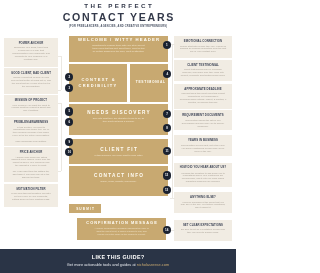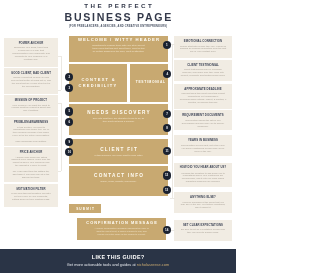--- a/index.html
+++ b/index.html
@@ -39,21 +39,21 @@
 .ftr .h{font-size:5.3px;letter-spacing:0.35px;text-indent:0.35px;font-weight:700;color:#ffffff;margin-top:5.6px;line-height:1;}
 .ftr .s{font-size:3.9px;color:#e6e9ee;margin-top:3.3px;line-height:1;}
 .ftr .s a{color:#c8a971;text-decoration:none;}
 </style>
 </head>
 <body>
 
 <div class="page">
 <div class="hdr">
  <div class="hdr-t1">THE PERFECT</div>
- <div class="hdr-t2">BUSINESS PAGE</div>
+ <div class="hdr-t2">CONTACT YEARS</div>
  <div class="hdr-t3">(FOR FREELANCERS, AGENCIES, AND CREATIVE ENTREPRENEURS)</div>
 </div>
 <div class="colL">
  <div class="card" style="top:37.8px;height:29.5px">
   <div class="t fit">POWER ANCHOR</div>
   <div class="b">Showcase your skills, talent and experience in a way that communicates your personality and connects to your audience in a relatable way.</div>
  </div>
  <div class="card" style="top:67.5px;height:26px">
   <div class="t fit">GOOD CLIENT, BAD CLIENT</div>
   <div class="b">Include a short list of who you can help so that better fit leads opt in, and the ones that are a poor fit opt out of the conversation.</div>

